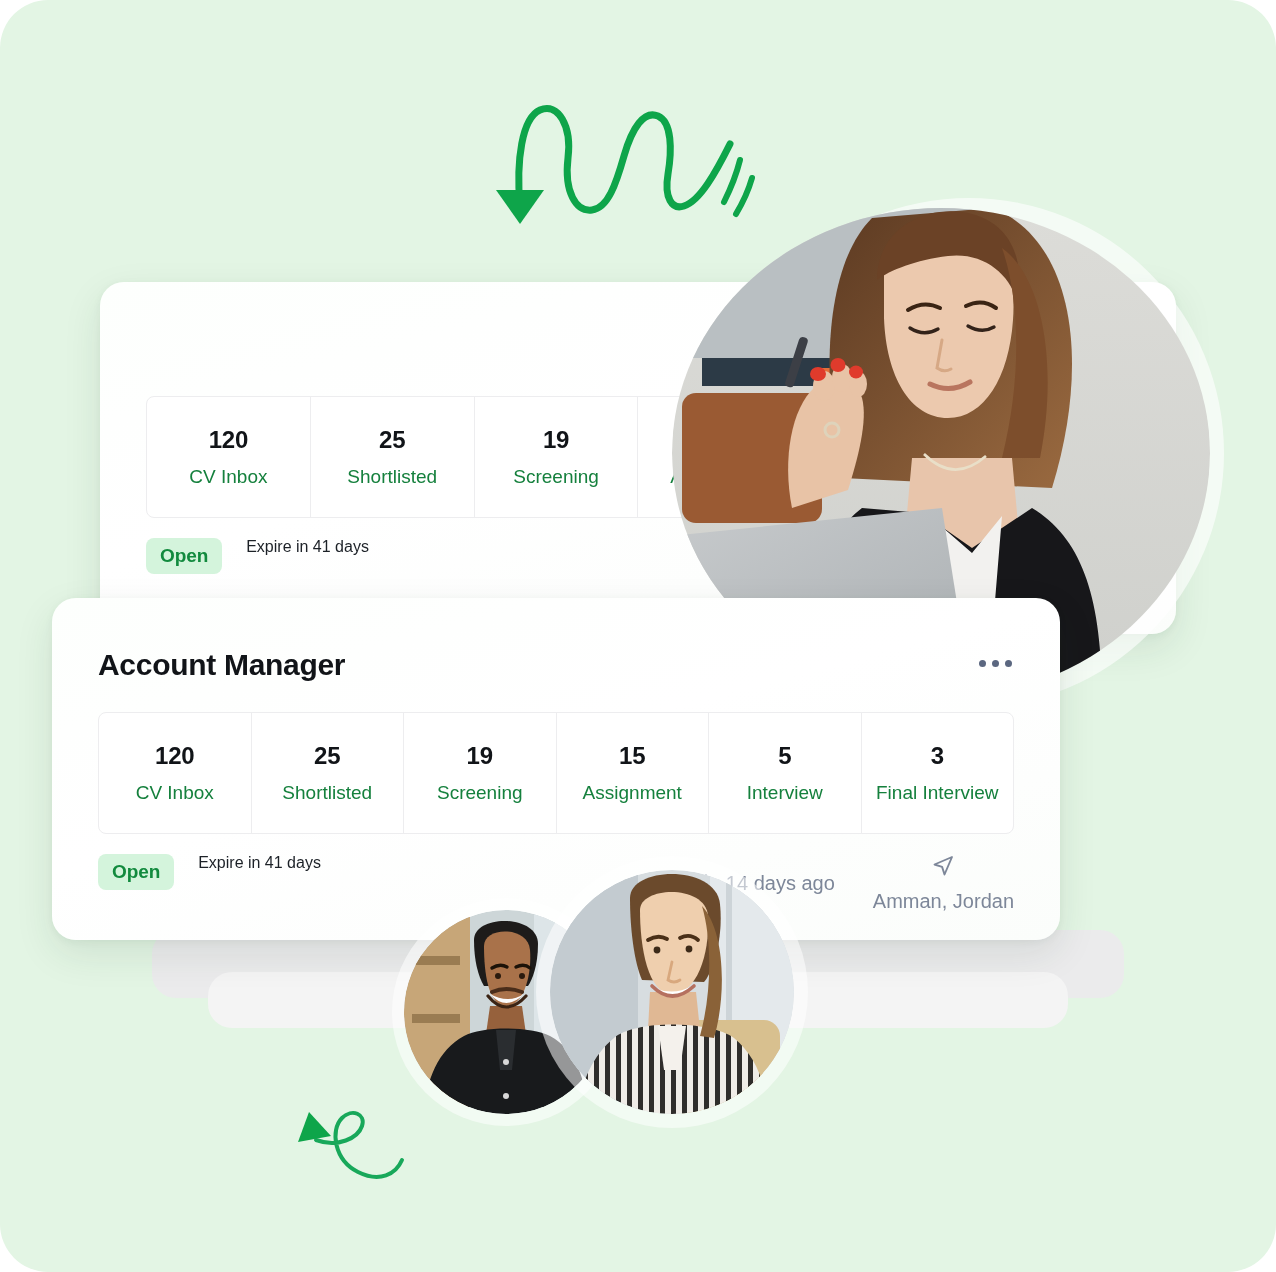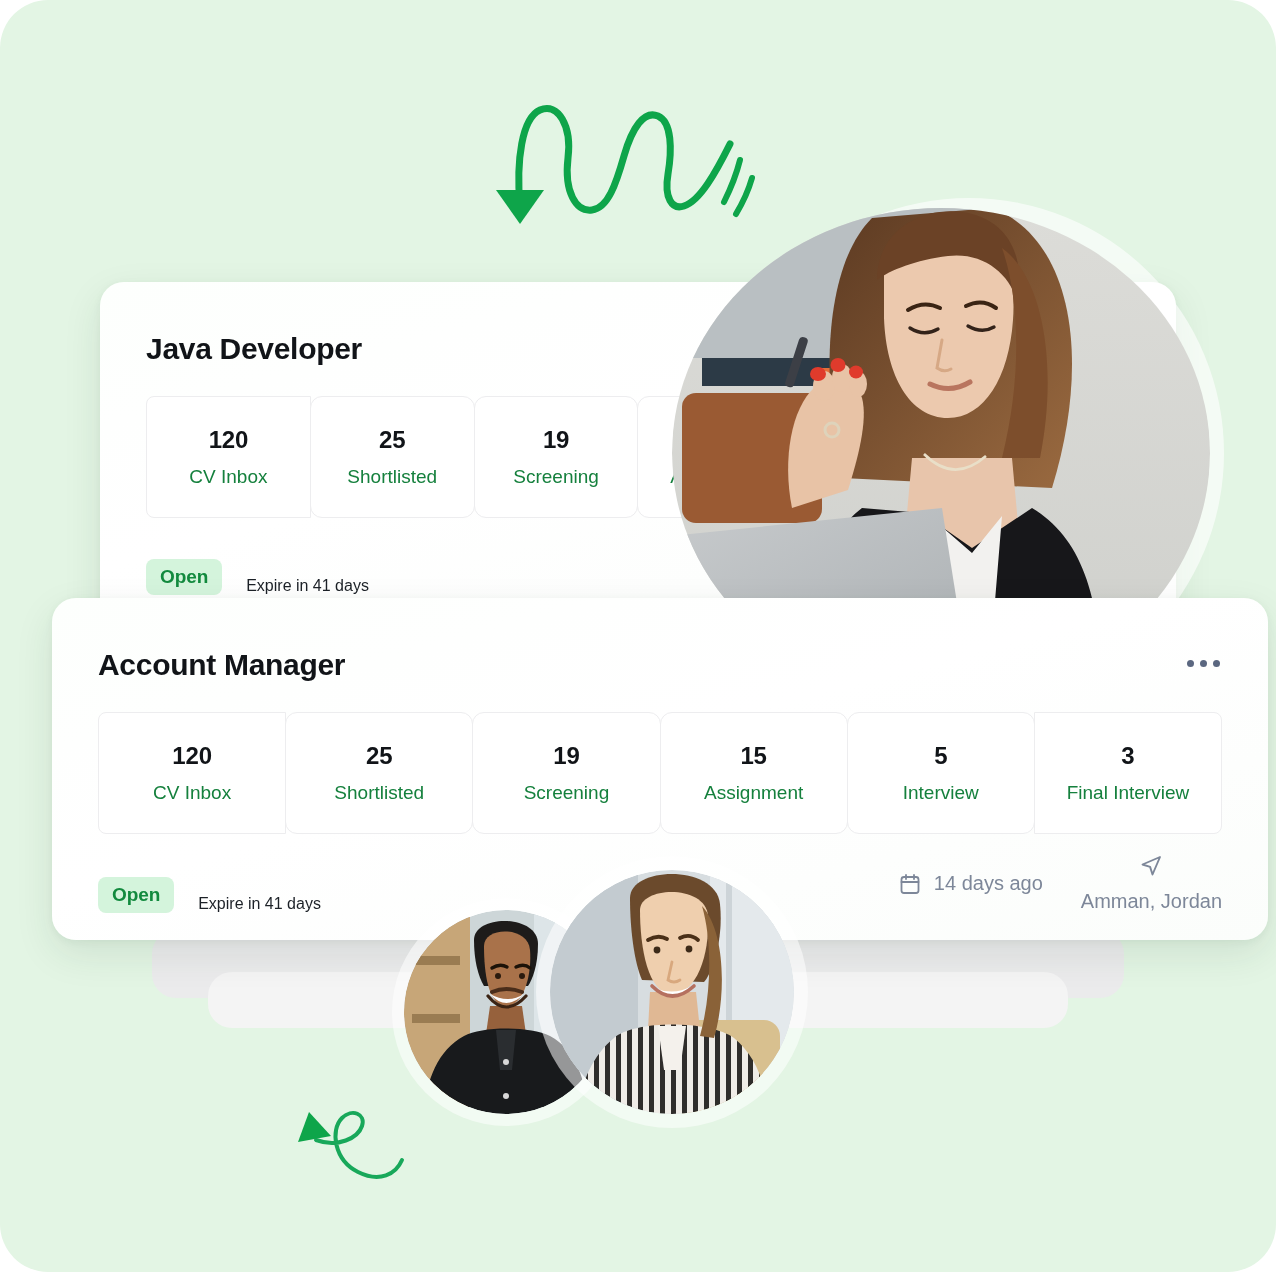--- a/index.html
+++ b/index.html
@@ -37,21 +37,21 @@
 
   
   .card {
     position: absolute;
     background: linear-gradient(165deg,#fdfffd 0%,#ffffff 45%,#fbfdfb 100%);
     border-radius: 24px;
     box-shadow: 0 14px 38px rgba(25,60,35,.10), 0 2px 8px rgba(25,60,35,.05);
   }
 
   #card-java    { left: 100px; top: 282px;  width: 1076px; height: 352px; }
-  #card-account { left: 52px;  top: 598px;  width: 1216px; height: 342px; padding-left: 48px; }
+  #card-account { left: 52px;  top: 598px;  width: 1008px; height: 342px; padding-left: 48px; }
 
   .card-title {
     position: absolute;
     font-weight: 700;
     color: #111418;
     letter-spacing: -.3px;
   }
   #card-java .card-title    { left: 46px; top: 50px;  font-size: 30px; }
   #card-account .card-title { left: 46px; top: 50px;  font-size: 30px; }
 
@@ -73,40 +73,40 @@
     right: 46px;
   }
   #card-java .stats    { top: 114px; }
   #card-account .stats { top: 114px; }
 
   .stat {
     flex: 1 1 0;
     height: 122px;
     background: #ffffff;
     border: 1px solid #ededef;
-    border-radius: 12px;
+    border-radius: 0;
     margin-right: -1px;
     display: flex;
     flex-direction: column;
     align-items: center;
     justify-content: center;
     gap: 12px;
   }
   .stat:first-child { border-radius: 8px 0 0 8px; }
   .stat:last-child  { border-radius: 0 8px 8px 0; margin-right: 0; }
   .stat .num  { font-size: 24px; font-weight: 700; color: #111418; letter-spacing:-.2px; }
   .stat .lbl  { font-size: 19px; font-weight: 400; color: #15803d; }
 
   
   .footer {
     position: absolute;
     left: 46px;
     right: 46px;
     display: flex;
-    align-items: flex-end;
+    align-items: flex-start;
   }
   #card-java .footer    { top: 256px; }
   #card-account .footer { top: 256px; }
 
   .badge {
     background: #d4f4dc;
     color: #128a3e;
     font-size: 19px;
     font-weight: 700;
     border-radius: 8px;
@@ -173,21 +173,20 @@
       <path d="M40 42 C62 50 82 40 86 28 C90 16 76 10 66 20 C54 32 58 62 82 74
                C104 85 120 76 126 62" fill="none" stroke="#18a85a" stroke-width="4" stroke-linecap="round"></path>
       <path d="M33 14 L55 38 L22 44 Z" fill="#0ea54a"></path>
     </svg>
   </div>
 
   <div class="ghost" id="ghost-1"></div>
   <div class="ghost" id="ghost-2"></div>
 
   <div class="card" id="card-java">
-    <div class="card-title">Java Developer</div>
 
     <div class="stats">
       <div class="stat">
         <span class="num">120</span>
         <span class="lbl">CV Inbox</span>
       </div>
       <div class="stat">
         <span class="num">25</span>
         <span class="lbl">Shortlisted</span>
       </div>

